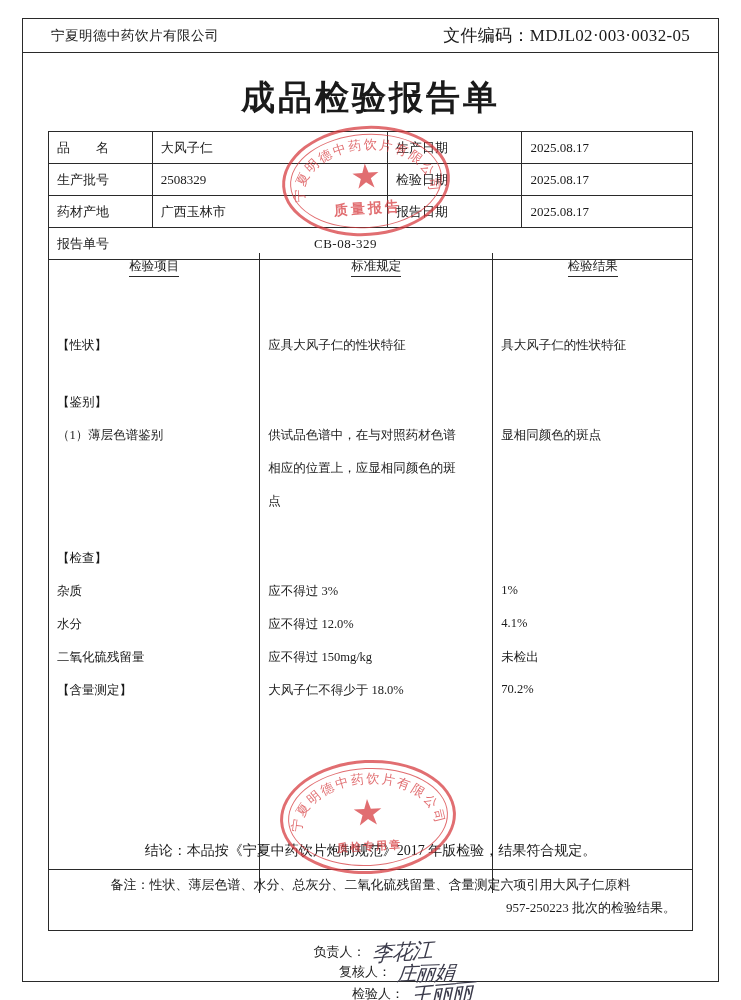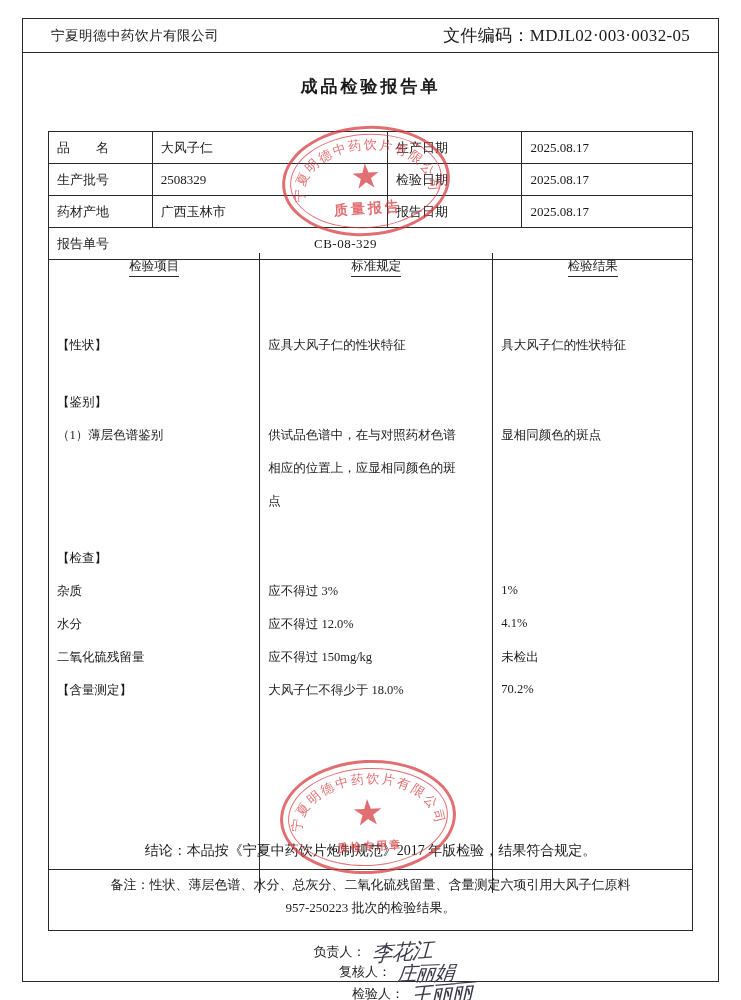--- a/index.html
+++ b/index.html
@@ -52,21 +52,21 @@
     font-size: 17px;
     letter-spacing: 0.3px;
   }
   
   .doc-title {
     position: absolute;
     left: 23px;
     top: 75px;
     width: 695px;
     text-align: center;
-    font-size: 17px;
+    font-size: 34px;
     font-weight: bold;
     letter-spacing: 3px;
   }
   
   table.main {
     position: absolute;
     left: 48px;
     top: 131px;
     width: 645px;
     border-collapse: collapse;
@@ -153,21 +153,21 @@
     width: 645px;
     box-sizing: border-box;
     border: 1px solid #2a2a2a;
     border-top: none;
     padding: 7px 16px 9px 16px;
     font-size: 13px;
     line-height: 1.75;
     min-height: 64px;
   }
   .remark-line1 { text-align: center; }
-  .remark-line2 { text-align: center; }
+  .remark-line2 { text-align: right; }
   
   .signatures {
     position: absolute;
     left: 48px;
     top: 940px;
     width: 645px;
     height: 42px;
     display: flex;
     align-items: center;
     font-size: 13px;

